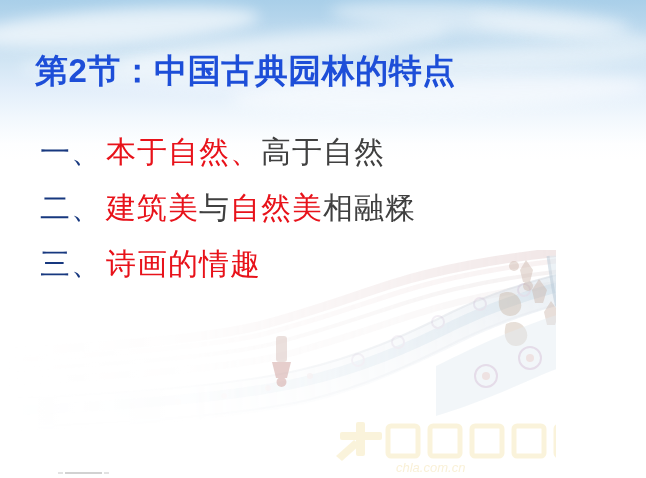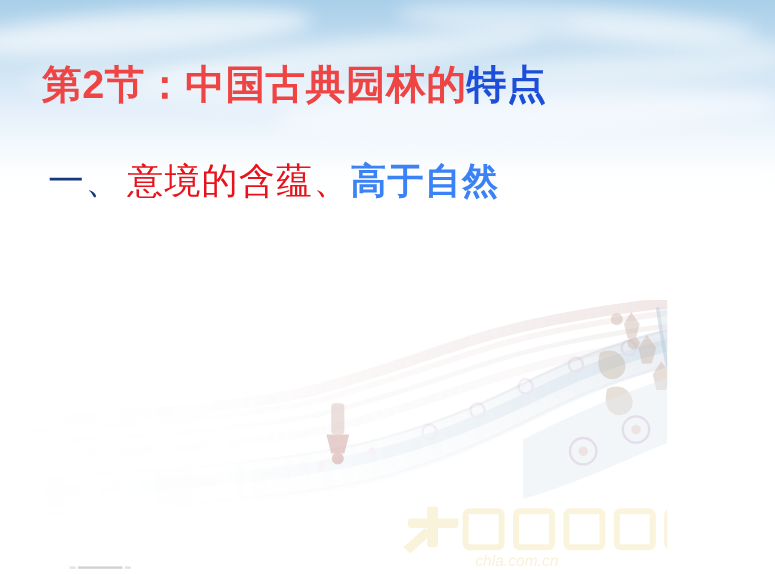--- a/index.html
+++ b/index.html
@@ -61,40 +61,40 @@
   .title {
     position: absolute;
     left: 35px;
     top: 50px;
     font-size: 33px;
     font-weight: bold;
     letter-spacing: 0.5px;
     white-space: nowrap;
     line-height: 1.25;
   }
-  .title .blk { color: #ef4444; }
+  .title .blk { color: #1d4ed8; }
   .title .red { color: #1d4ed8; }
 
   
   .outline {
     position: absolute;
     left: 40px;
     top: 124px;
     width: 560px;
   }
   .outline-row {
     font-family: "Liberation Serif", "DejaVu Serif", serif;
     font-size: 30px;
     line-height: 56px;
     white-space: nowrap;
     letter-spacing: 1px;
   }
   .nav { color: #17387f; }
   .rd  { color: #e8121a; }
-  .bl  { color: #3b82f6; font-weight: bold; }
+  .bl  { color: #404040; }
   .marker { margin-right: 4px; }
 
   
   .bottom-rule {
     position: absolute;
     left: 65px;
     top: 472px;
     width: 37px;
     height: 2px;
     background: #d2d2d2;
@@ -243,23 +243,29 @@
     </svg>
   </div>
 
   <div class="title">
     <span class="blk">第2节：中国古典园林的</span><span class="red">特点</span>
   </div>
 
   <div class="outline">
 
     <div class="outline-row">
-      <span class="nav marker">一、</span><span class="rd">意境的含蕴、</span><span class="bl">高于自然</span>
+      <span class="nav marker">一、</span><span class="rd">本于自然、</span><span class="bl">高于自然</span>
     </div>
 
-
+    <div class="outline-row">
+      <span class="nav marker">二、</span><span class="rd">建筑美</span><span class="bl">与</span><span class="rd">自然美</span><span class="bl">相融糅</span>
+    </div>
+
+    <div class="outline-row">
+      <span class="nav marker">三、</span><span class="rd">诗画的情趣</span>
+    </div>
 
 
   </div>
 
   <div class="bottom-rule"></div>
 
 </div>
 
 </body></html>

